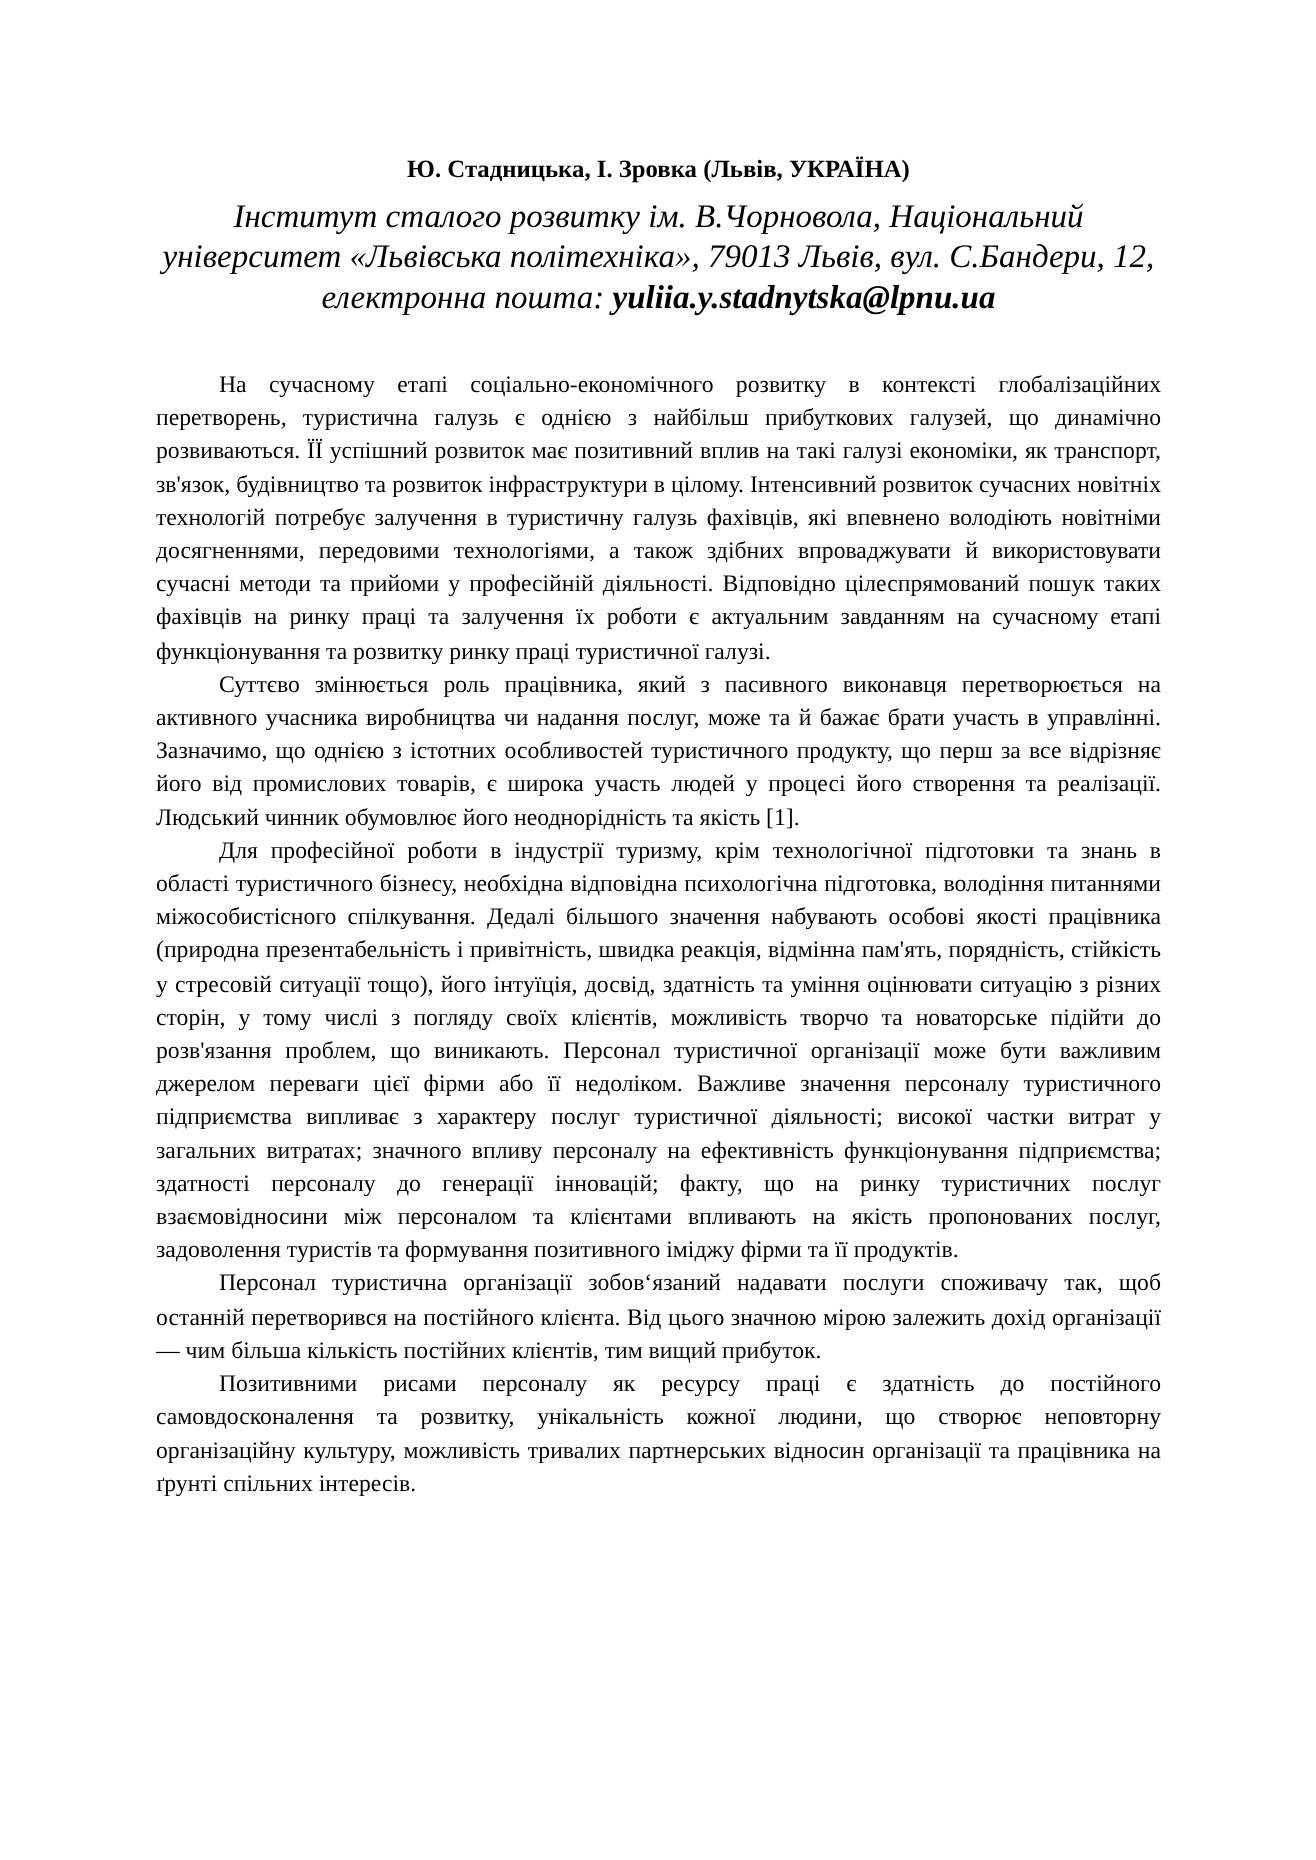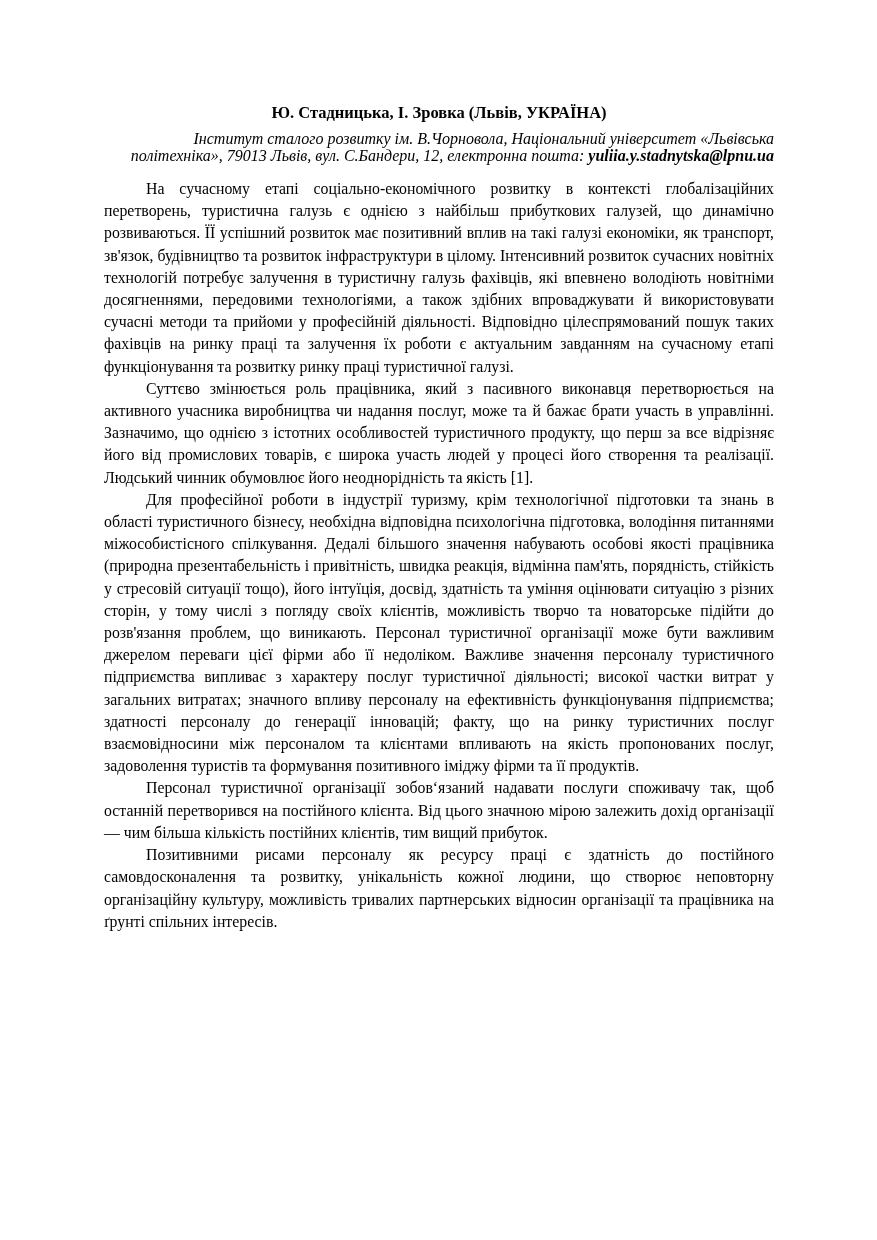--- a/index.html
+++ b/index.html
@@ -32,30 +32,30 @@
   }
   .title {
     margin: 28px 0 0 0;
     text-align: center;
     font-weight: bold;
     font-size: 16.5px;
     line-height: 20px;
   }
   .affiliation {
     margin-top: 7px;
-    text-align: right;
+    text-align: center;
     font-style: italic;
-    font-size: 16px;
-    line-height: 17px;
+    font-size: 22px;
+    line-height: 27px;
   }
   .affiliation .email {
     font-weight: bold;
   }
   .body-text {
-    margin-top: 14px;
+    margin-top: 35px;
   }
   .body-text p {
     margin: 0;
     font-size: 15.8px;
     line-height: 22.2px;
     text-align: justify;
     text-indent: 42px;
   }
   .page-number {
     position: absolute;
@@ -81,18 +81,18 @@
 <body>
 
 <div class="page">
   <div class="content">
     <div class="authors">Ю. Стадницька, І. Зровка (Львів, УКРАЇНА)</div>
     <div class="affiliation"><span>Інститут сталого розвитку ім. В.Чорновола, Національний університет «Львівська політехніка», 79013 Львів, вул. С.Бандери, 12, електронна пошта: </span><span class="email">yuliia.y.stadnytska@lpnu.ua</span></div>
     <div class="body-text">
       <p>На сучасному етапі соціально-економічного розвитку в контексті глобалізаційних перетворень, туристична галузь є однією з найбільш прибуткових галузей, що динамічно розвиваються. ЇЇ успішний розвиток має позитивний вплив на такі галузі економіки, як транспорт, зв'язок, будівництво та розвиток інфраструктури в цілому. Інтенсивний розвиток сучасних новітніх технологій потребує залучення в туристичну галузь фахівців, які впевнено володіють новітніми досягненнями, передовими технологіями, а також здібних впроваджувати й використовувати сучасні методи та прийоми у професійній діяльності. Відповідно цілеспрямований пошук таких фахівців на ринку праці та залучення їх роботи є актуальним завданням на сучасному етапі функціонування та розвитку ринку праці туристичної галузі.</p>
       <p>Суттєво змінюється роль працівника, який з пасивного виконавця перетворюється на активного учасника виробництва чи надання послуг, може та й бажає брати участь в управлінні. Зазначимо, що однією з істотних особливостей туристичного продукту, що перш за все відрізняє його від промислових товарів, є широка участь людей у процесі його створення та реалізації. Людський чинник обумовлює його неоднорідність та якість [1].</p>
       <p>Для професійної роботи в індустрії туризму, крім технологічної підготовки та знань в області туристичного бізнесу, необхідна відповідна психологічна підготовка, володіння питаннями міжособистісного спілкування. Дедалі більшого значення набувають особові якості працівника (природна презентабельність і привітність, швидка реакція, відмінна пам'ять, порядність, стійкість у стресовій ситуації тощо), його інтуїція, досвід, здатність та уміння оцінювати ситуацію з різних сторін, у тому числі з погляду своїх клієнтів, можливість творчо та новаторське підійти до розв'язання проблем, що виникають. Персонал туристичної організації може бути важливим джерелом переваги цієї фірми або її недоліком. Важливе значення персоналу туристичного підприємства випливає з характеру послуг туристичної діяльності; високої частки витрат у загальних витратах; значного впливу персоналу на ефективність функціонування підприємства; здатності персоналу до генерації інновацій; факту, що на ринку туристичних послуг взаємовідносини між персоналом та клієнтами впливають на якість пропонованих послуг, задоволення туристів та формування позитивного іміджу фірми та її продуктів.</p>
-      <p>Персонал туристичної організації зобов‘язаний надавати послуги споживачу так, щоб останній перетворився на постійного клієнта. Від цього значною мірою залежить дохід організації — чим більша кількість постійних клієнтів, тим вищий прибуток.</p>
+      <p>Персонал туристична організації зобов‘язаний надавати послуги споживачу так, щоб останній перетворився на постійного клієнта. Від цього значною мірою залежить дохід організації — чим більша кількість постійних клієнтів, тим вищий прибуток.</p>
       <p>Позитивними рисами персоналу як ресурсу праці є здатність до постійного самовдосконалення та розвитку, унікальність кожної людини, що створює неповторну організаційну культуру, можливість тривалих партнерських відносин організації та працівника на ґрунті спільних інтересів.</p>
     </div>
   </div>
   <div class="repo-footer">Lviv Polytechnic National University Institutional Repository http://ena.lp.edu.ua</div>
 </div>
 
 </body></html>

